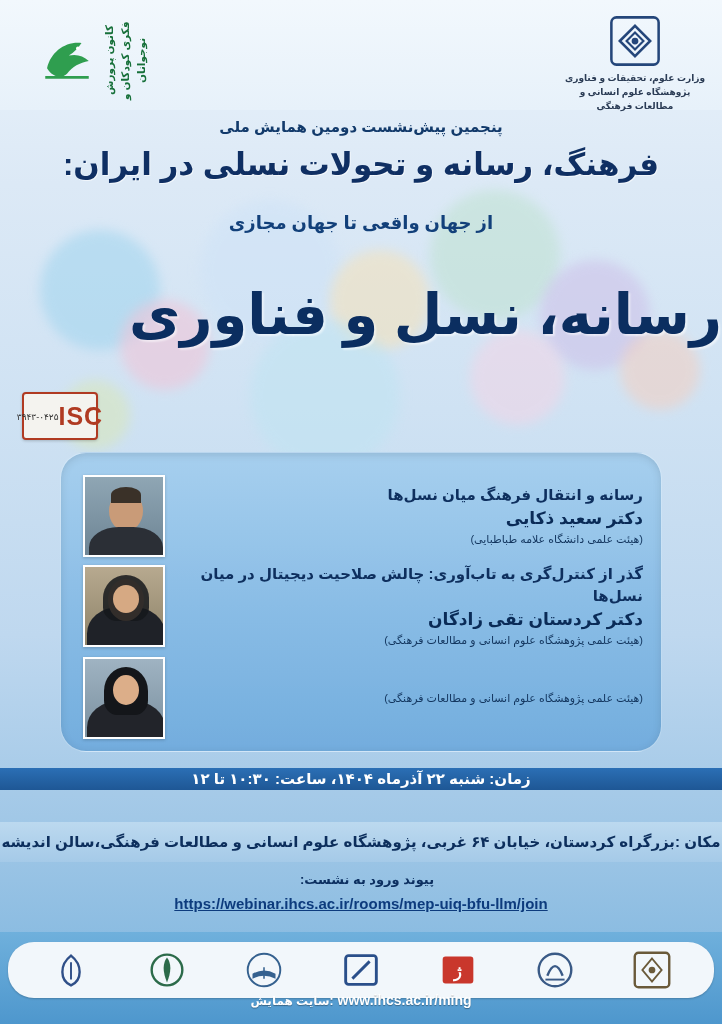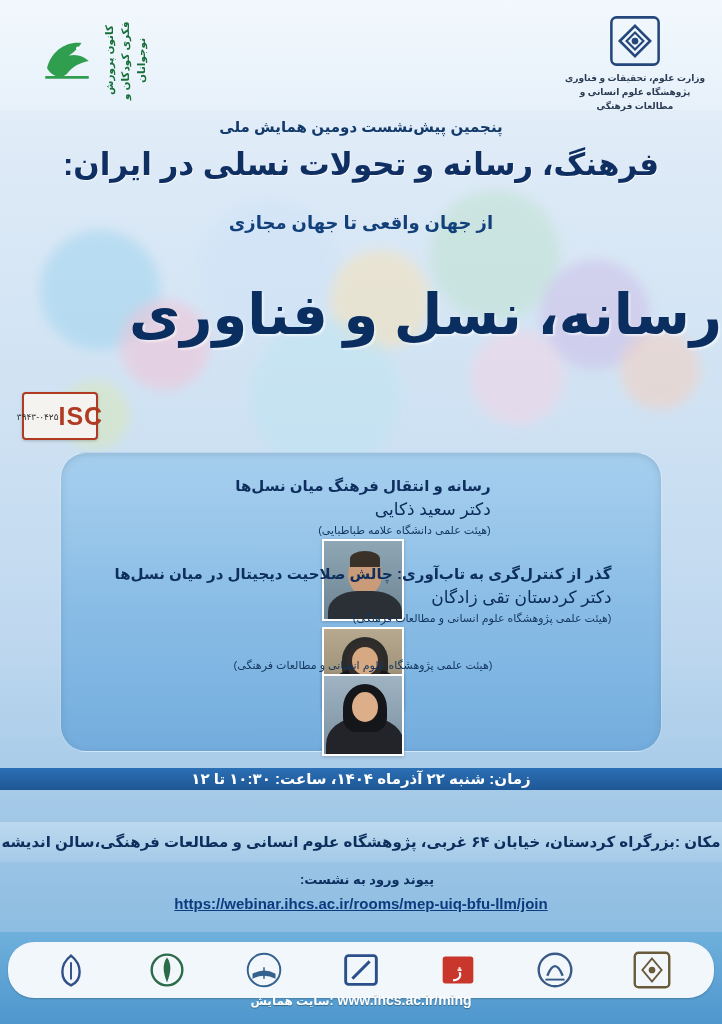--- a/index.html
+++ b/index.html
@@ -80,28 +80,28 @@
   
   .panel {
     position:absolute; top:452px; left:60px; width:602px; height:300px;
     border-radius:26px;
     background: linear-gradient(180deg, rgba(163,205,238,.92) 0%, rgba(131,185,228,.92) 55%, rgba(110,170,220,.92) 100%);
     border:1px solid #ffffff80;
     box-shadow: 0 2px 8px #0000001f inset;
   }
   .speaker {
     position:absolute; left:22px; right:18px;
-    display:flex; align-items:center; justify-content:space-between; gap:0;flex-direction:column;
+    display:flex; align-items:center; justify-content:space-between; gap:0;
   }
   .sp1 { top:22px; }
   .sp2 { top:110px; }
   .sp3 { top:204px; }
   .sp-text { text-align:right; flex:1; }
   .sp-topic { font-size:15px; font-weight:bold; color:#0e2f5e; line-height:1.45; }
-  .sp-name { font-size:17px; font-weight:normal; color:#0a2b57; line-height:1.5; }
+  .sp-name { font-size:17px; font-weight:bold; color:#0a2b57; line-height:1.5; }
   .sp-affil { font-size:11px; color:#13365f; line-height:1.5; }
   .photo {
     width:82px; height:82px; border:2px solid #ffffff; flex:0 0 auto;
     overflow:hidden; position:relative; background:#cdd6dd;
     box-shadow:0 1px 3px #00000033;
   }
   .photo .bg { position:absolute; inset:0; }
   .photo .head { position:absolute; border-radius:50%; }
   .photo .body { position:absolute; border-radius:40% 40% 0 0 / 60% 60% 0 0; }
 

